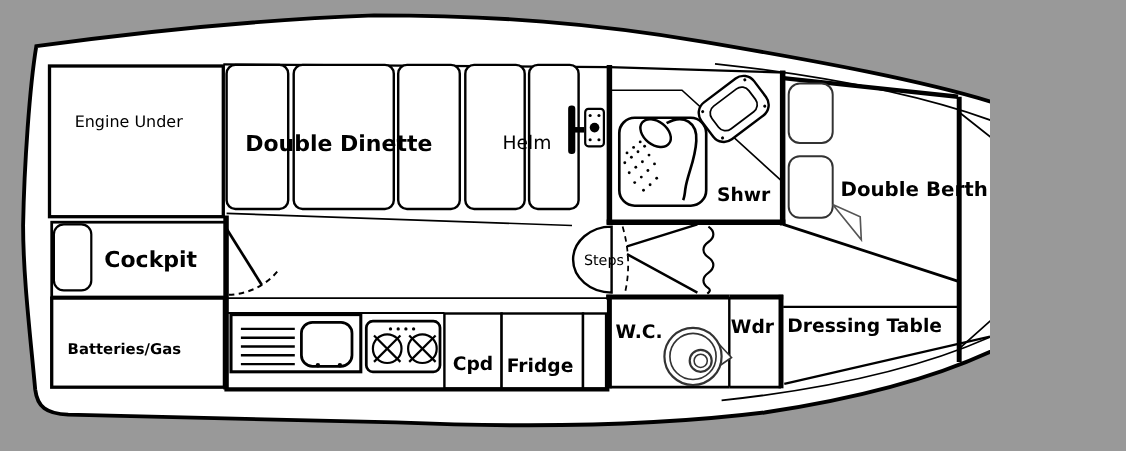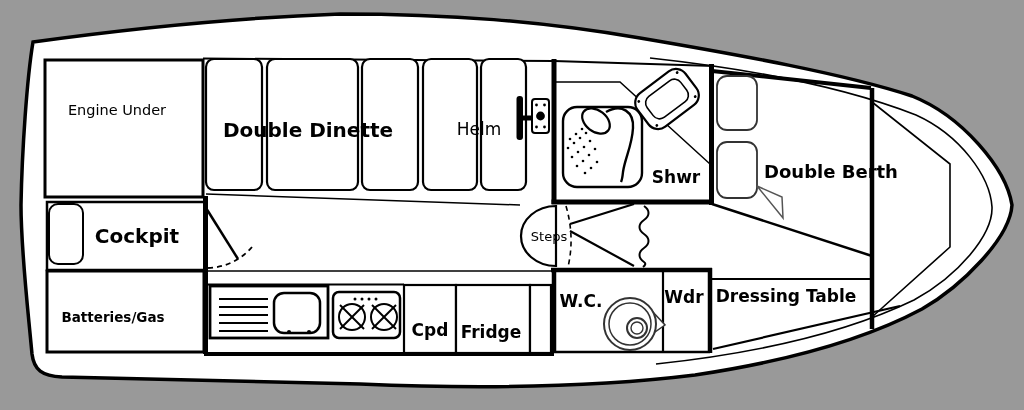--- a/index.html
+++ b/index.html
@@ -1,16 +1,16 @@
 <!DOCTYPE html>
 <html><head>
 <meta charset="utf-8">
 <style>
   html,body{margin:0;padding:0;background:#999999;}
-  .stage{width:1024px;height:410px;overflow:hidden;}
+  .stage{width:900px;height:410px;overflow:hidden;}
   svg{display:block;}
   text{font-family:"DejaVu Sans","Liberation Sans",sans-serif;fill:#000;}
   .t-big{font-size:20px;font-weight:bold;}
   .t-room{font-size:17px;font-weight:bold;}
   .t-room18{font-size:18px;font-weight:bold;}
   .t-small{font-size:14.5px;}
   .t-small-b{font-size:13.5px;font-weight:bold;}
   .t-steps{font-size:13px;}
   .t-helm{font-size:17px;}
   .ln{stroke:#000;fill:none;}

